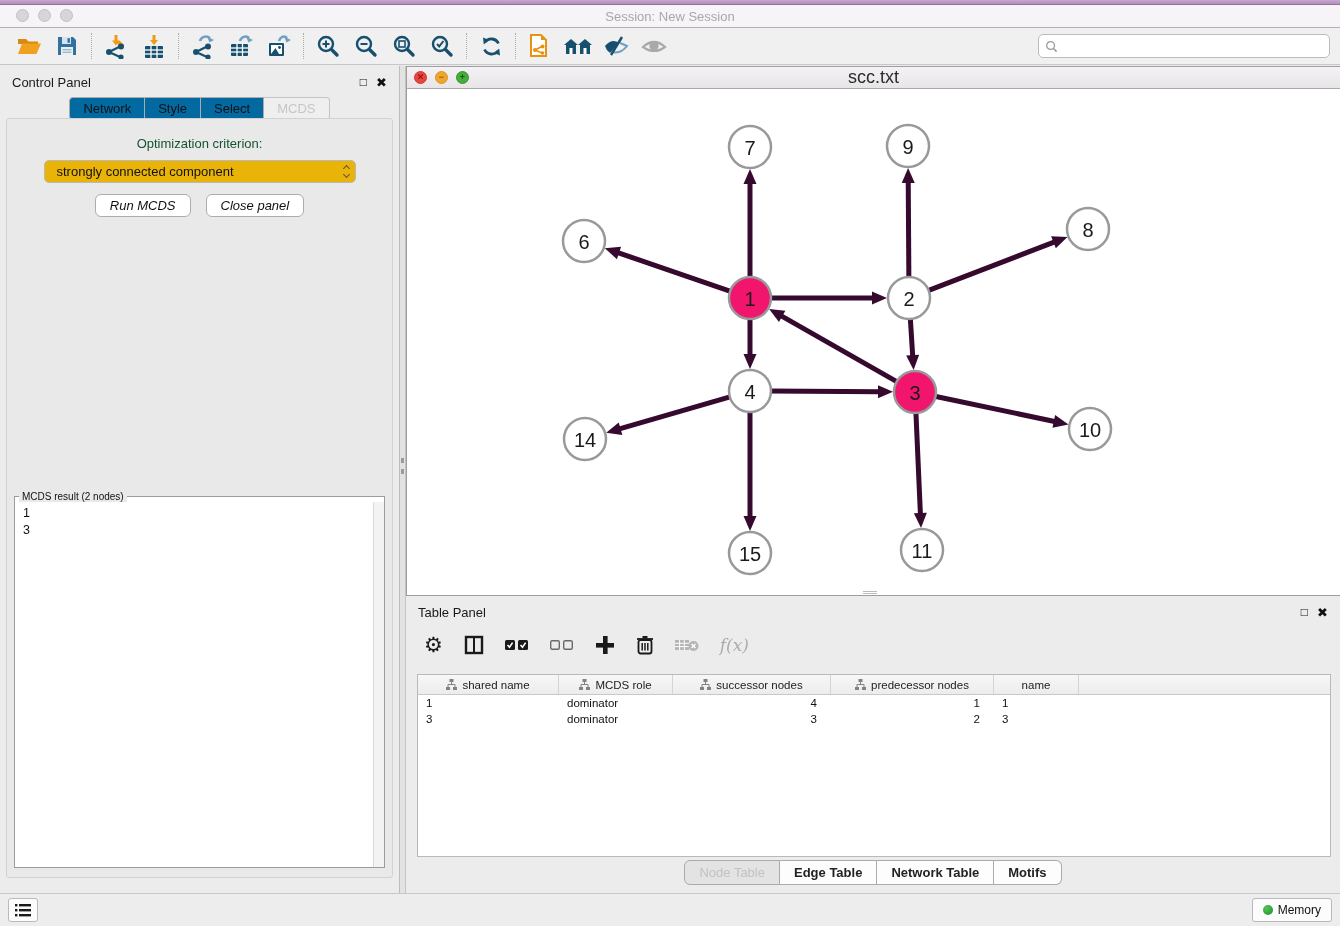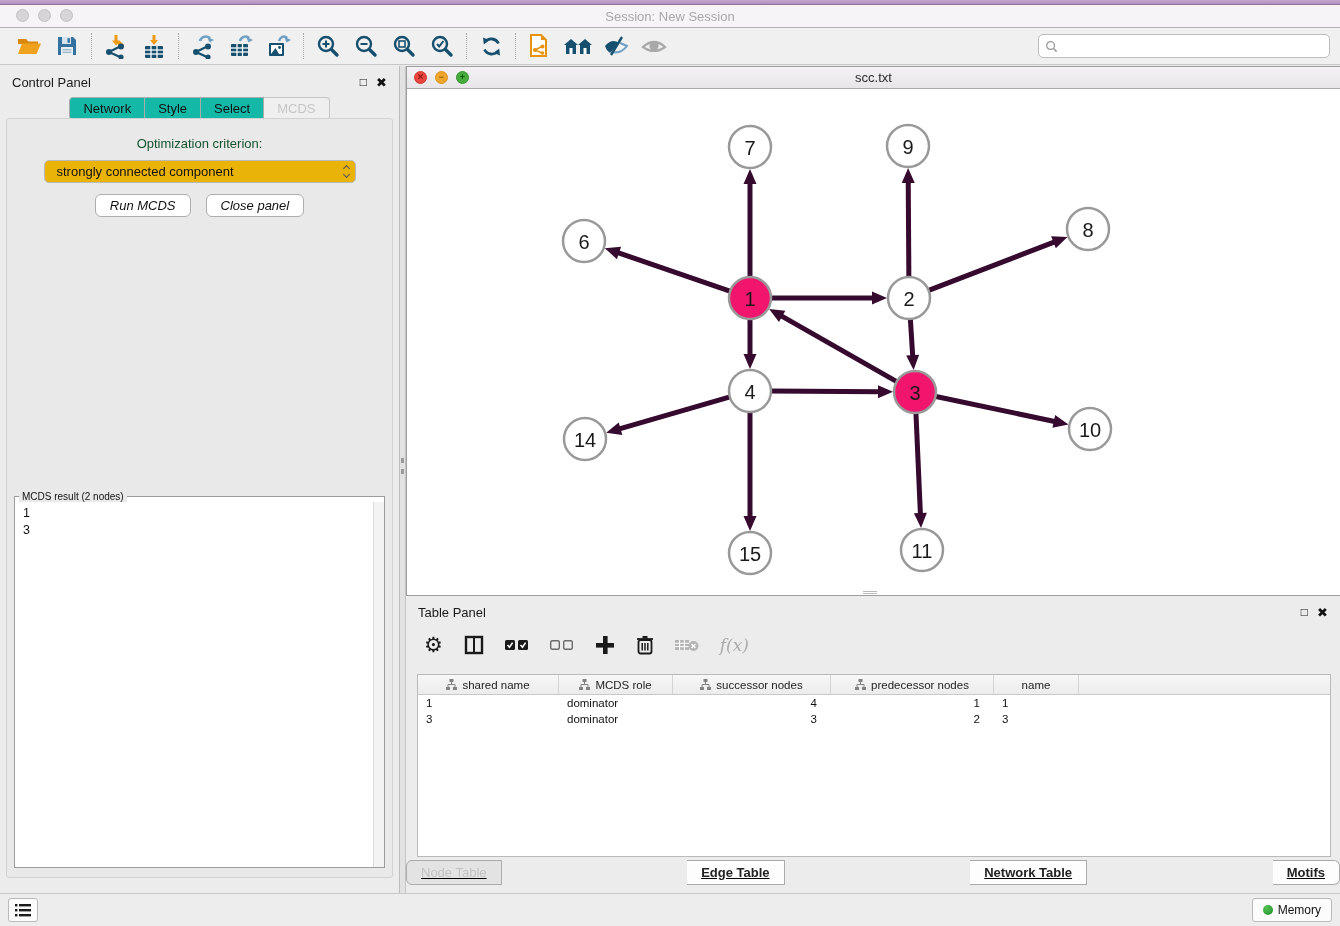--- a/index.html
+++ b/index.html
@@ -29,21 +29,21 @@
   .splitter .grip { position:absolute; top:392px; left:1px; width:3px; height:16px; border-top:5px solid #9B9B9B; border-bottom:5px solid #9B9B9B; }
   .right-col { flex:1; display:flex; flex-direction:column; }
 
   
   .cp-header { height:26px; display:flex; align-items:center; padding:6px 12px 0 12px; }
   .panel-title { font-size:13px; color:#1A1A1A; }
   .panel-icons { margin-left:auto; display:flex; gap:9px; align-items:center; }
   .float-glyph { font-size:12px; color:#111; line-height:1; }
   .close-glyph { font-size:13px; font-weight:bold; color:#111; line-height:1; }
   .cp-tabs { margin-top:5px; display:flex; justify-content:center; }
-  .tab { font-size:13px; padding:3px 13px; background:#14b8a6; border:1px solid #ABABAB; border-left:none; color:#111; }
+  .tab { font-size:13px; padding:3px 13px; background:#0369a1; border:1px solid #ABABAB; border-left:none; color:#111; }
   .tab:first-child { border-left:1px solid #ABABAB; border-radius:4px 0 0 4px; }
   .tab:last-child { border-radius:0 4px 4px 0; }
   .tab.selected { background:#EFEFEF; color:#C6C6C6; border-color:#C4C4C4; }
   .cp-pane { position:absolute; left:6px; right:6px; top:52px; bottom:15px; background:#E9E9E9; border:1px solid #D2D2D2; border-radius:3px; padding-top:17px; }
   .crit-label { text-align:center; font-size:13px; color:#14532d; }
   .dropdown { margin:9px auto 0 auto; width:312px; height:23px; background:#eab308; border:1px solid #B9B9B9; border-radius:5px; display:flex; align-items:center; padding:0 6px 0 12px; }
   .dropdown .val { flex:1; font-size:13px; color:#111; }
   .stepper { display:flex; flex-direction:column; align-items:center; gap:1px; }
   .stepper i { border:solid #555; border-width:0 1.6px 1.6px 0; padding:2px; display:block; }
   .stepper .up { transform:rotate(-135deg); }
@@ -51,21 +51,21 @@
   .btn-row { margin-top:11px; display:flex; justify-content:center; gap:15px; }
   .push-btn { height:23px; padding:0 14px; background:#FFFFFF; border:1px solid #ADADAD; border-radius:6px; font-size:13px; color:#111; display:flex; align-items:center;font-style:italic; }
   .result-box { position:absolute; left:7px; right:7px; top:372px; bottom:9px; border:1px solid #9C9C9C; background:#fff; }
   .result-box legend { margin-left:4px; padding:0 3px; font-size:10px; color:#111; background:#E9E9E9; }
   .result-text { position:absolute; left:0; right:12px; top:0; bottom:0; padding:3px 8px; font-size:12.5px; line-height:17px; color:#111; white-space:pre; overflow:hidden; }
   .result-scroll { position:absolute; right:0; top:0; bottom:0; width:11px; background:#F3F3F3; border-left:1px solid #DADADA; }
 
   
   .network-window { height:530px; border:1px solid #9E9E9E; border-right:none; background:#fff; position:relative; }
   .nw-titlebar { height:22px; background:linear-gradient(#F4F2F4,#E7E5E7); border-bottom:1px solid #ABA9AB; display:flex; align-items:center; justify-content:center; position:relative; }
-  .nw-title { font-size:13px; color:#2B2B2B; }
+  .nw-title { font-size:18px; color:#2B2B2B; }
   .nw-lights { position:absolute; left:7px; top:4px; display:flex; gap:8px; }
   .nwl { width:13px; height:13px; border-radius:50%; font-size:9px; font-weight:bold; display:flex; align-items:center; justify-content:center; line-height:1; }
   .nwl.red { background:#E8463F; border:1px solid #D2362F; color:#7E0E08; }
   .nwl.yellow { background:#F0A52C; border:1px solid #DB9322; color:#8F5B0D; }
   .nwl.green { background:#46AC3C; border:1px solid #389431; color:#0E5B0C; }
   .nw-content { position:relative; width:100%; height:506px; background:#fff; overflow:hidden; }
   .nw-grip { position:absolute; bottom:1px; left:456px; width:14px; height:3px; border-top:1px solid #BBB; border-bottom:1px solid #BBB; }
 
   
   .table-panel { flex:1; background:#ECECEC; position:relative; }
@@ -74,21 +74,21 @@
   .ticon { display:flex; align-items:center; justify-content:center; }
   .gear-char { font-size:21px; color:#1A1A1A; }
   .fx { font-family:"DejaVu Serif","Liberation Serif",serif; font-style:italic; font-size:17px; color:#ABABAB; }
   .tbl-box { position:absolute; left:11px; right:9px; top:78px; height:183px; background:#fff; border:1px solid #B9B9B9; overflow:hidden; }
   .tbl-head { display:flex; background:linear-gradient(#F7F7F7,#ECECEC); border-bottom:1px solid #C9C9C9; height:20px; }
   .th { display:flex; align-items:center; justify-content:center; gap:5px; font-size:11.5px; color:#222; border-right:1px solid #D4D4D4; position:relative; }
   .tbl-row { display:flex; height:16px; }
   .td { font-size:11.5px; color:#111; line-height:16px; overflow:hidden; white-space:nowrap; }
   .td.left { text-align:left; padding-left:8px; }
   .td.right { text-align:right; padding-right:14px; }
-  .tp-tabs { position:absolute; left:0; right:0; bottom:8px; display:flex; justify-content:space-between;text-decoration:underline; }
+  .tp-tabs { position:absolute; left:0; right:0; bottom:8px; display:flex; justify-content:center; }
   .tp-tab { font-size:13px; font-weight:bold; padding:4px 14px; background:#FDFDFD; border:1px solid #ABABAB; border-left:none; color:#222; }
   .tp-tab:first-child { border-left:1px solid #ABABAB; border-radius:6px 0 0 6px; }
   .tp-tab:last-child { border-radius:0 6px 6px 0; }
   .tp-tab.selected { background:#E3E3E3; color:#C2C2C2; font-weight:normal; }
 
   
   .statusbar { position:absolute; left:0; right:0; bottom:0; height:33px; background:#EDEDED; border-top:1px solid #C8C8C8; display:flex; align-items:center; padding:0 8px; }
   .status-btn { background:#FCFCFC; border:1px solid #B9B9B9; border-radius:3px; height:24px; display:flex; align-items:center; justify-content:center; padding:0 6px; }
   .memory-btn { margin-left:auto; gap:5px; font-size:12px; color:#111; padding:0 10px; }
   .mem-dot { width:10px; height:10px; border-radius:50%; background:radial-gradient(circle at 35% 30%, #53C355, #1E8F2C); }

